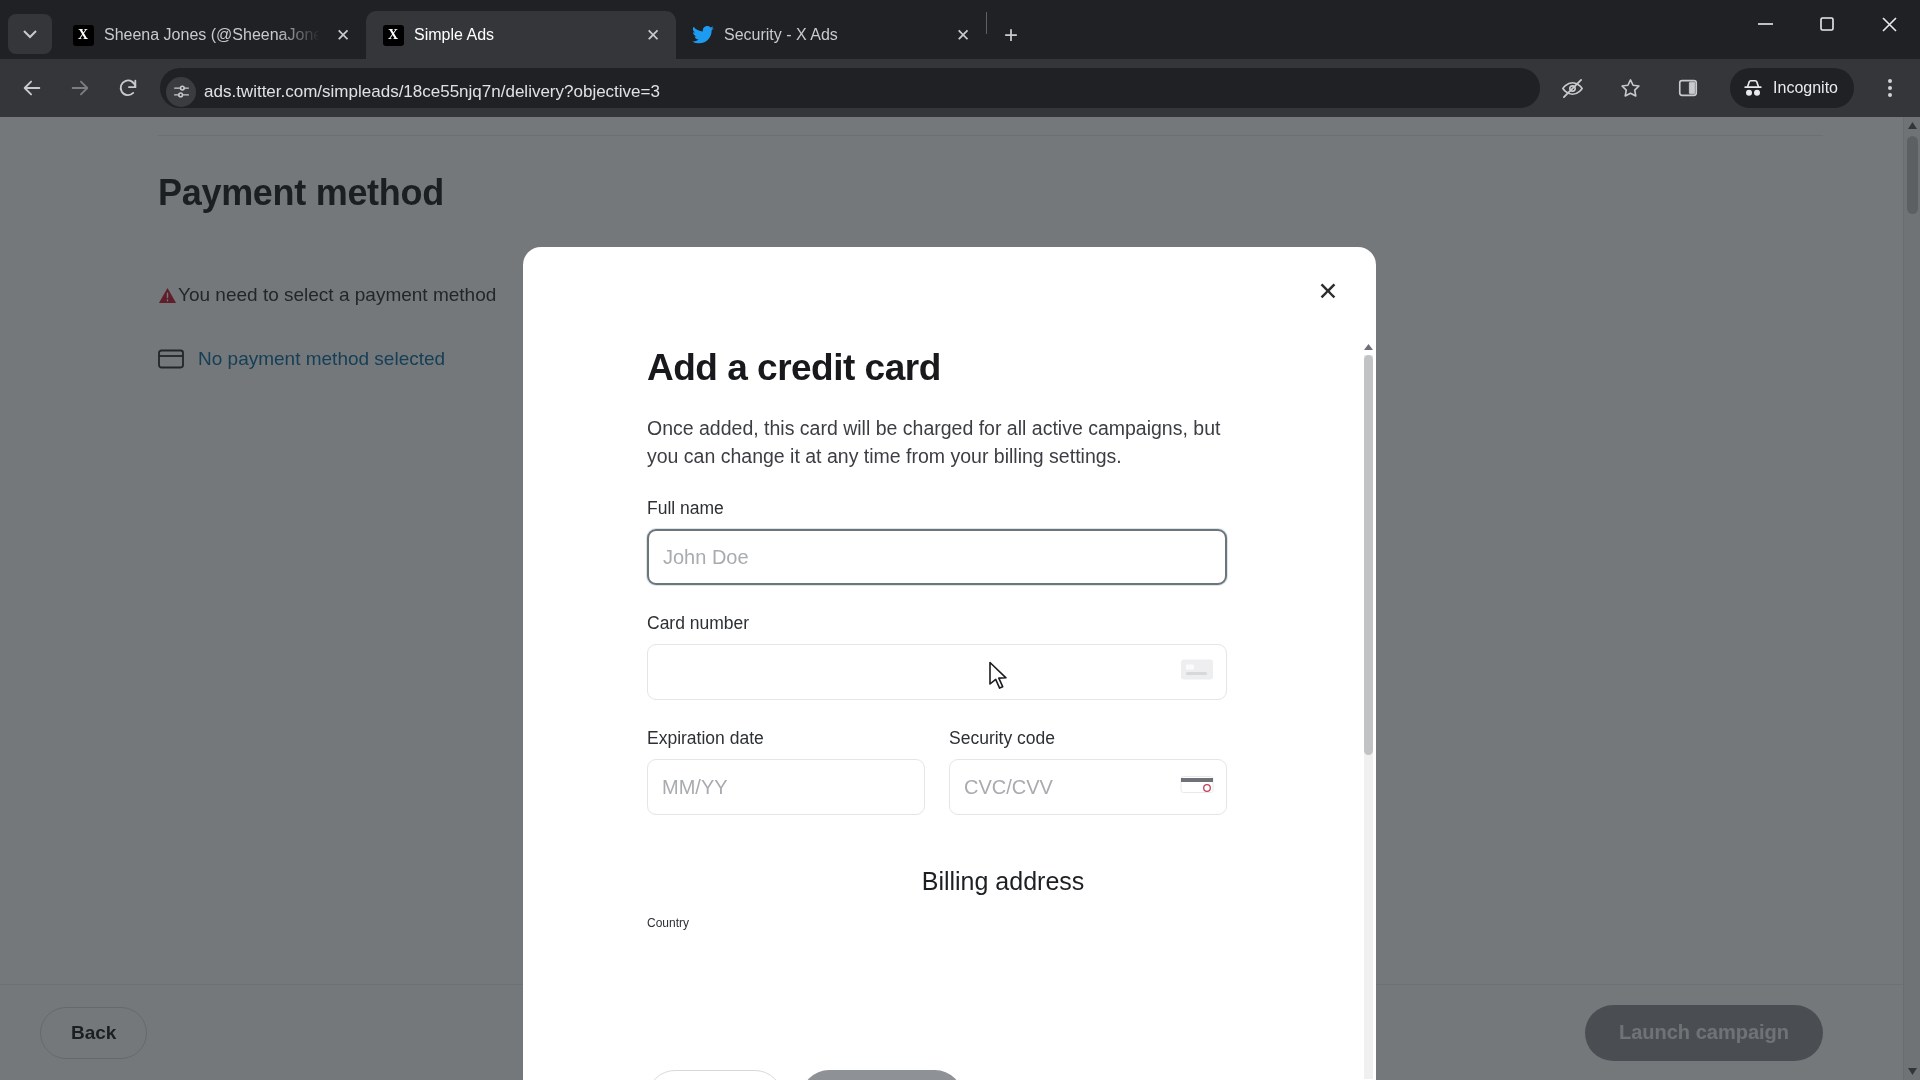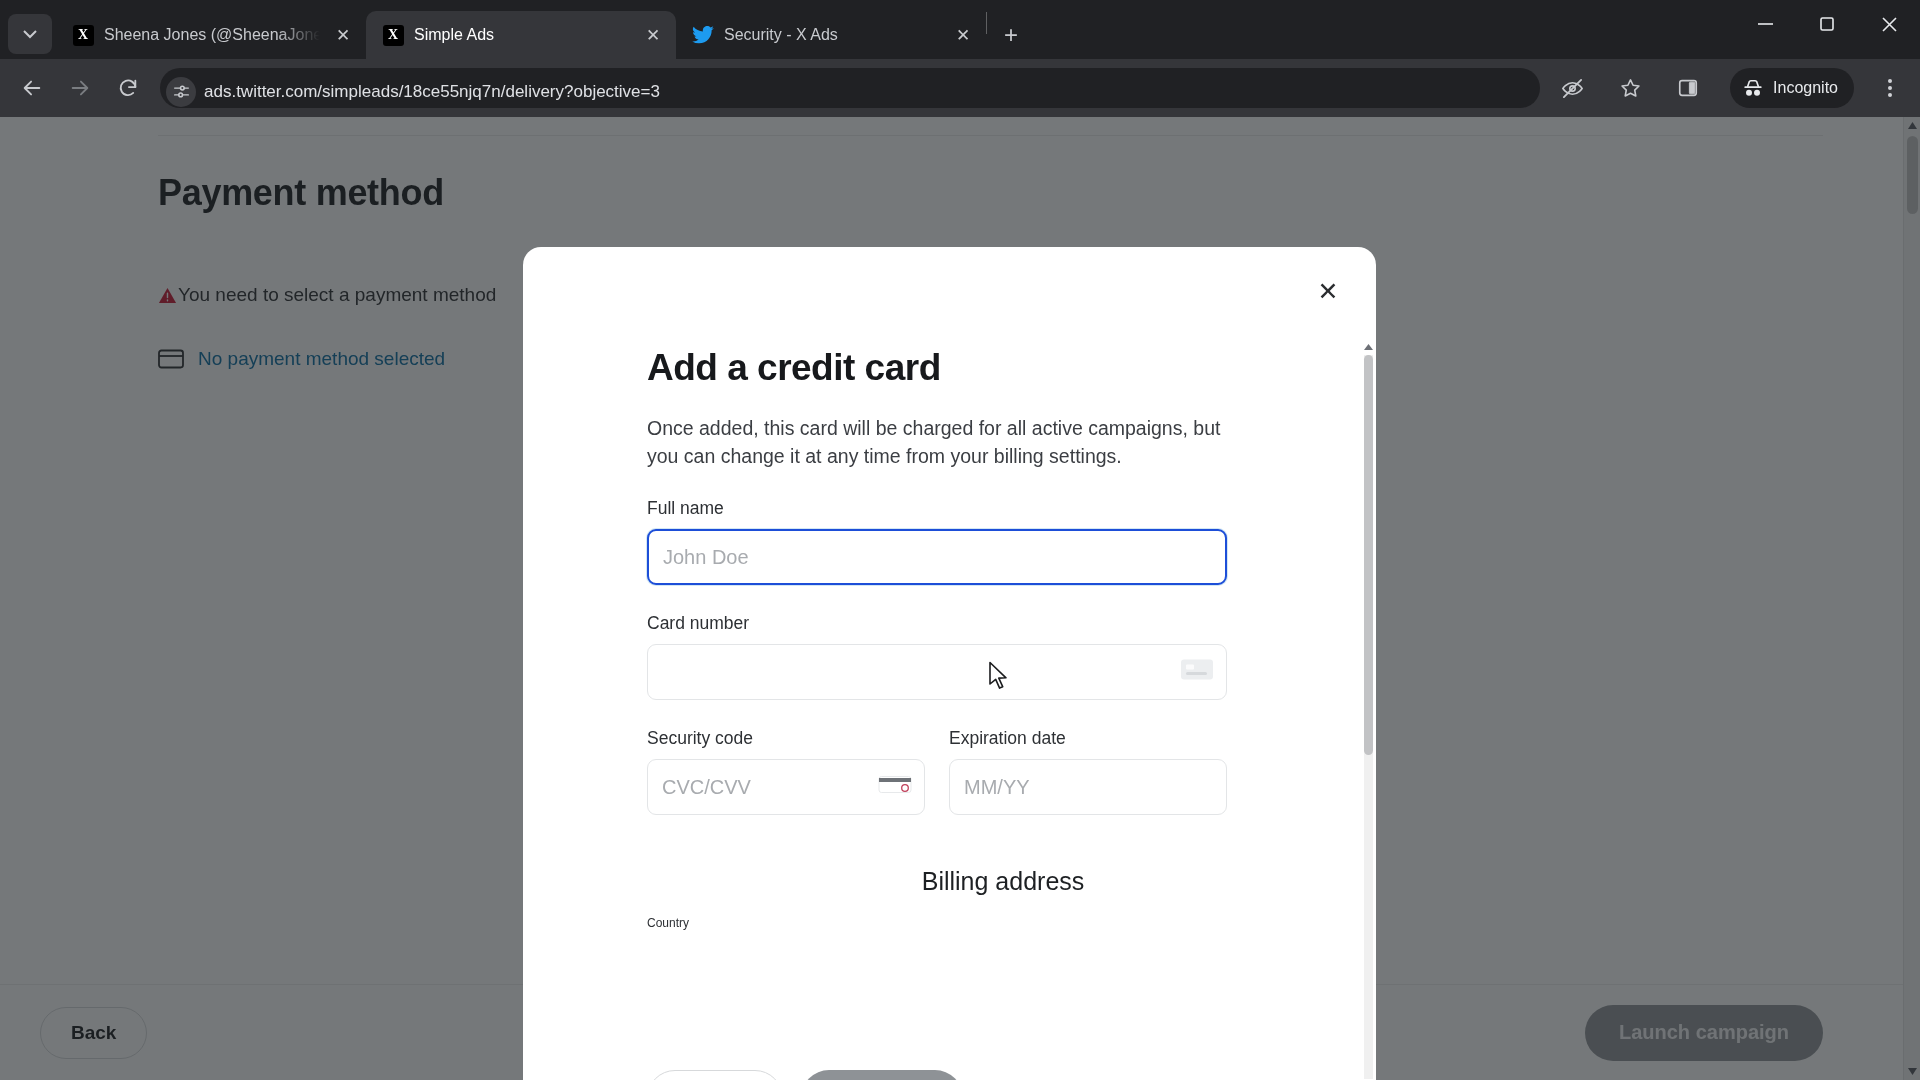--- a/index.html
+++ b/index.html
@@ -192,21 +192,21 @@
   .field { margin-top: 28px; }
   .field-label {
     font-size: 17.5px; color: #2d3034; margin-bottom: 10px;
   }
   .inp {
     width: 580px; height: 56px; border-radius: 9px; border: 1px solid #e3e5e7;
     background: #fff; display: flex; align-items: center; padding: 0 14px;
     font-size: 20px; color: #a8abaf; position: relative;
   }
   .inp.focused {
-    border: 2px solid #1d4ed8; box-shadow: 0 0 0 1px rgba(74,159,212,0.25);
+    border: 2px solid #737373; box-shadow: 0 0 0 1px rgba(74,159,212,0.25);
   }
   .row2 { display: flex; gap: 24px; margin-top: 28px; }
   .row2 .col { display: flex; flex-direction: column; }
   .row2 .inp { width: 278px; }
   .inp-icon {
     position: absolute; right: 12px; top: 50%; transform: translateY(-50%);
   }
   .sec-head {
     font-size: 25px; color: #1d2023; margin-top: 52px; font-weight: normal; text-align: center;
   }
@@ -438,39 +438,39 @@
               <svg width="34" height="24" viewBox="0 0 34 24">
                   <rect x="1" y="2" width="32" height="20" rx="3" fill="#eceef0"></rect>
                   <rect x="6" y="7" width="8" height="5" rx="1" fill="#fbfbfc"></rect>
                   <rect x="6" y="14.5" width="21" height="3" rx="1.5" fill="#d6d9dc"></rect>
                 </svg>
             </span>
           </div>
         </div>
 
         <div class="row2">
+          <div class="col">
+            <div class="field-label">Expiration date</div>
+            <div class="inp">
+              <span>MM/YY</span>
+            </div>
+          </div>
           <div class="col">
             <div class="field-label">Security code</div>
             <div class="inp">
               <span>CVC/CVV</span>
               <span class="inp-icon">
                 <svg width="34" height="22" viewBox="0 0 34 22">
                     <rect x="1" y="3" width="32" height="16" rx="2.5" fill="#fff" stroke="#e7e9eb" stroke-width="1"></rect>
                     <rect x="1" y="4.5" width="32" height="4" fill="#6e7277"></rect>
                     <circle cx="27" cy="14.5" r="3.3" fill="none" stroke="#c0405a" stroke-width="1.3"></circle>
                   </svg>
               </span>
             </div>
           </div>
-          <div class="col">
-            <div class="field-label">Expiration date</div>
-            <div class="inp">
-              <span>MM/YY</span>
-            </div>
-          </div>
         </div>
 
         <div class="sec-head">Billing address</div>
         <div class="country-label">Country</div>
       </div>
 
       <div class="modal-footer">
         <button class="btn-cancel">Cancel</button>
         <button class="btn-save">Save card</button>
       </div>

